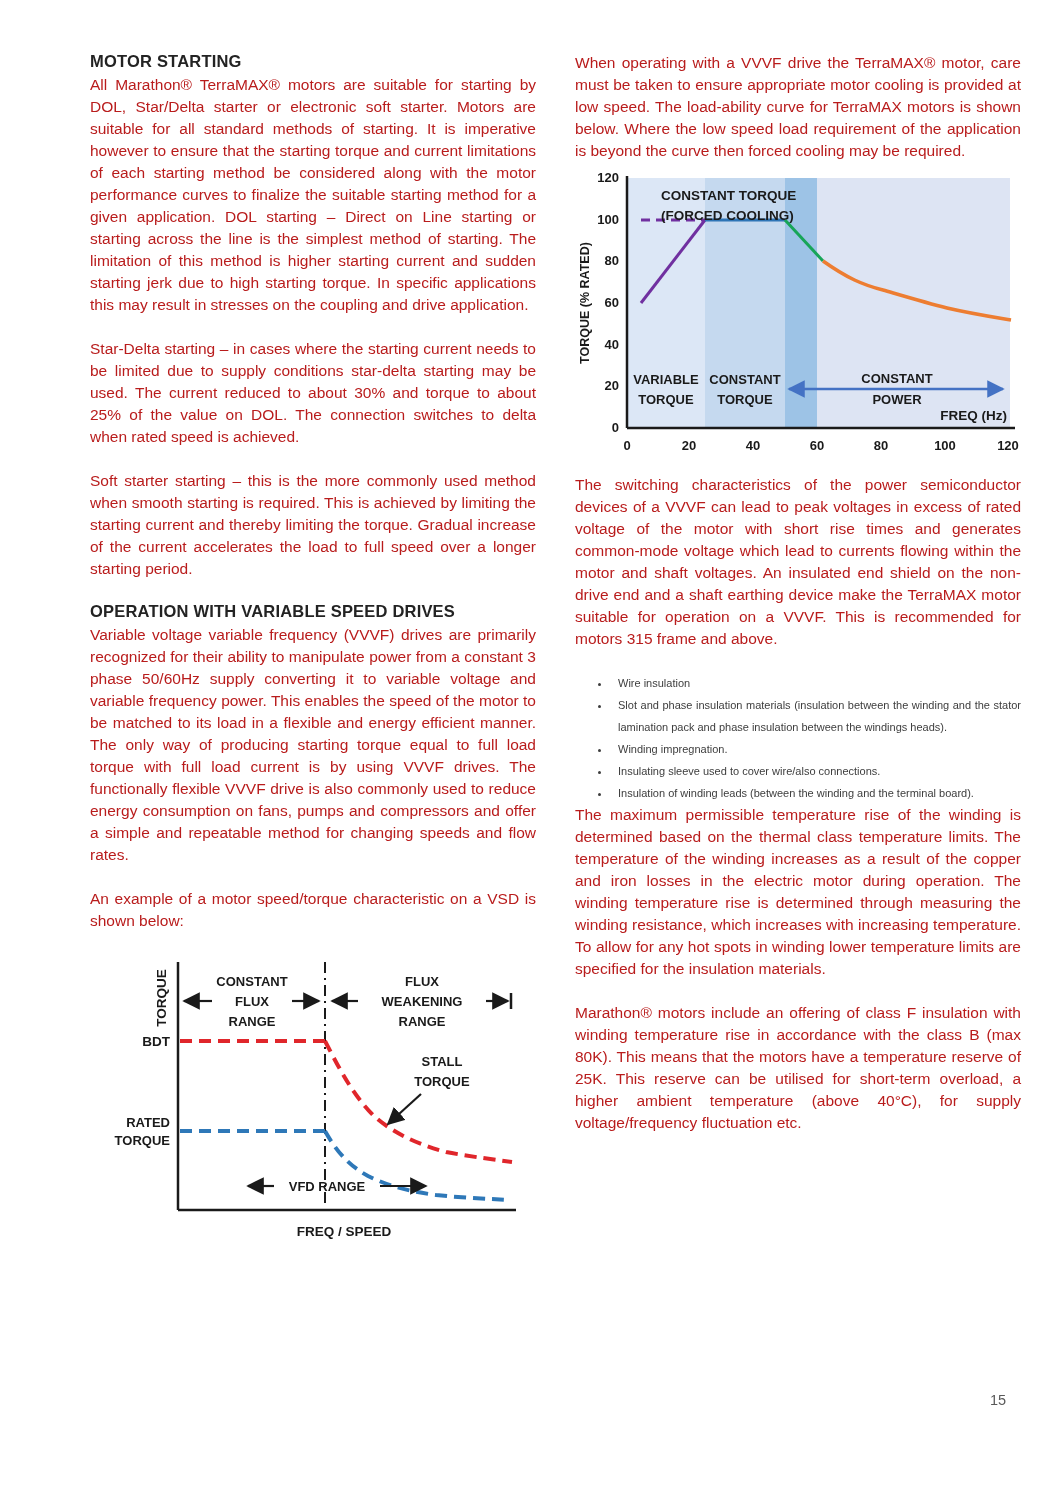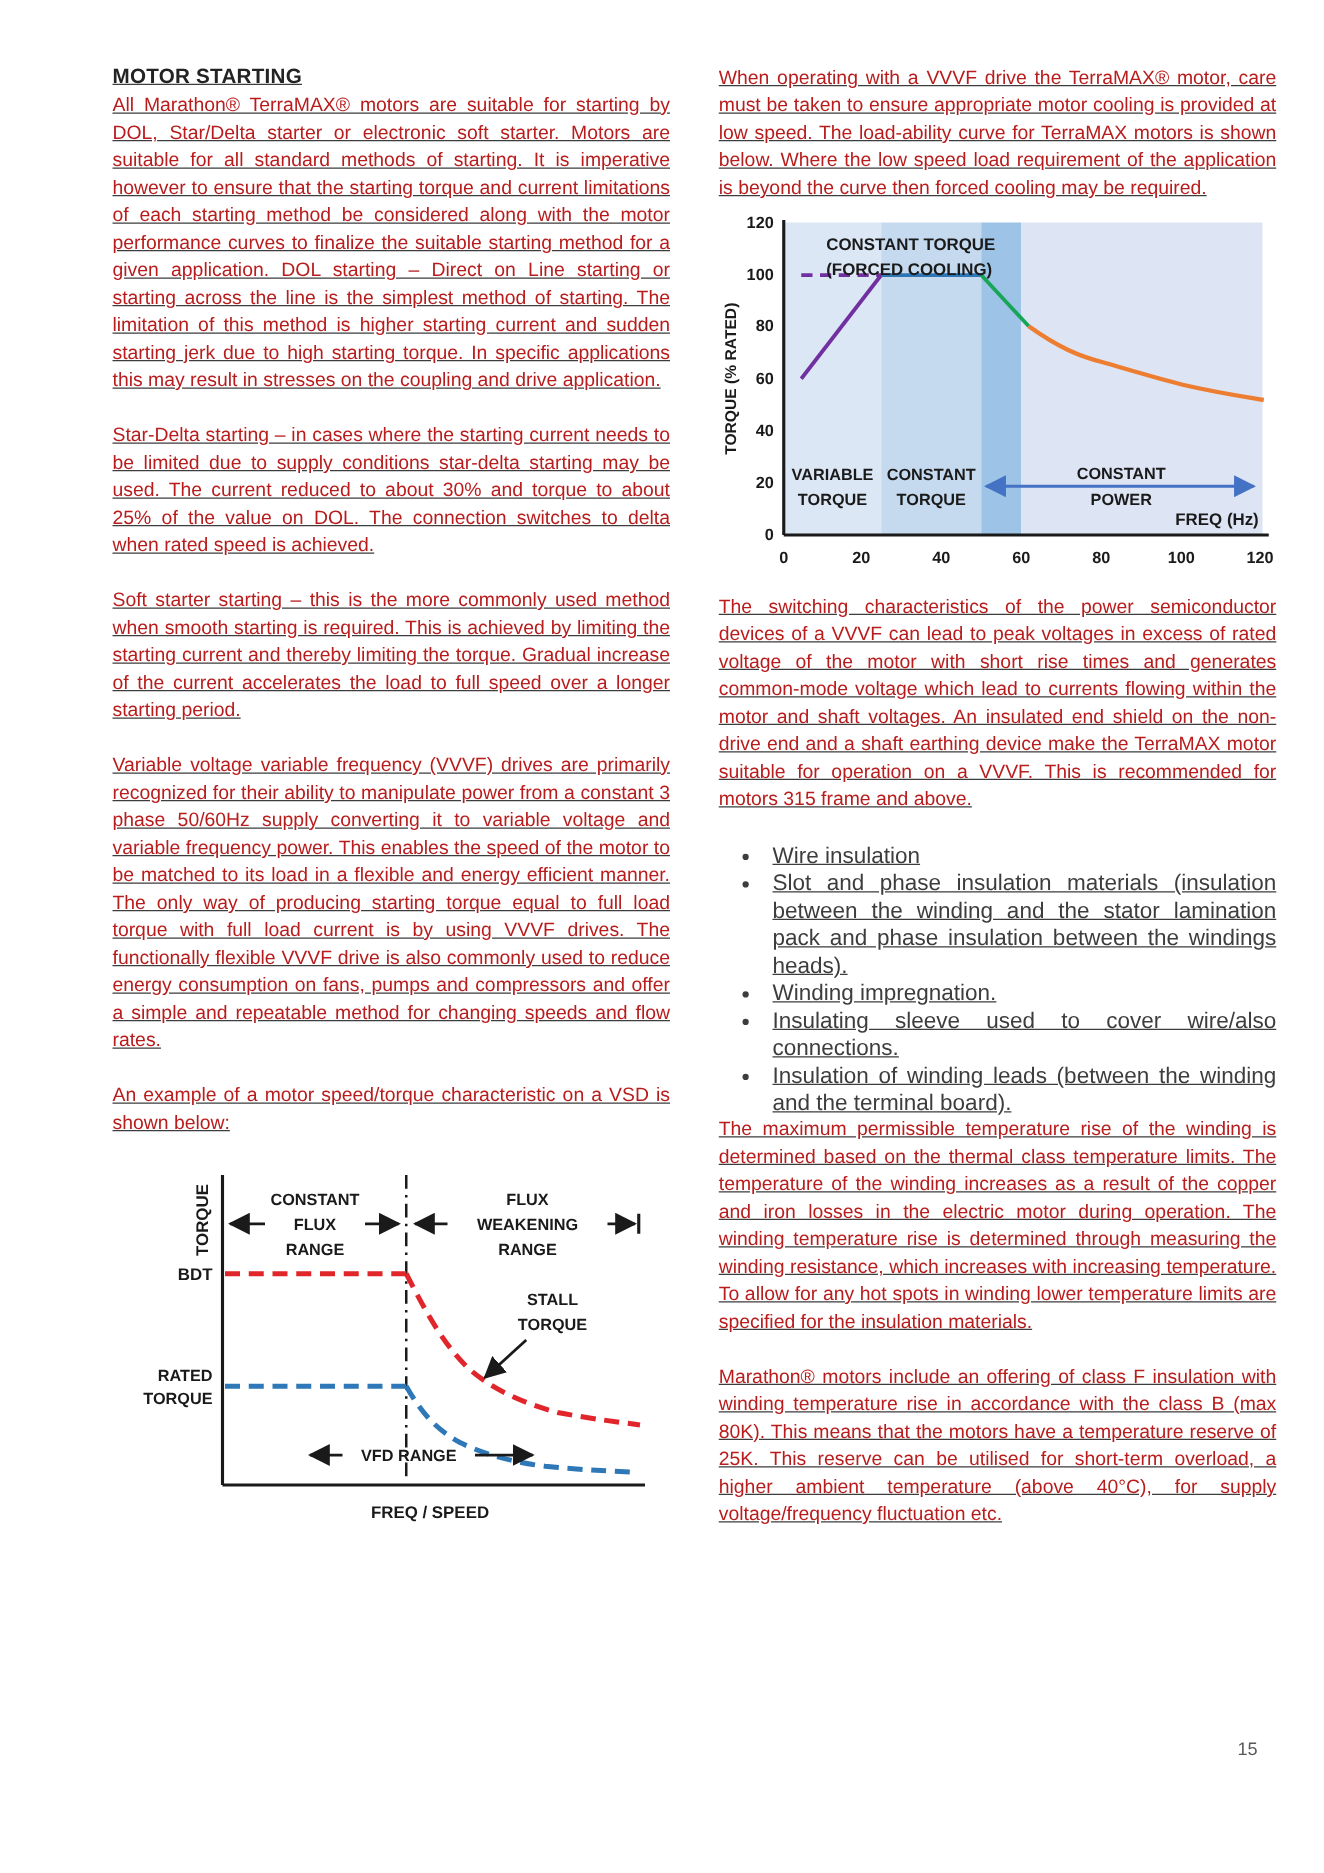--- a/index.html
+++ b/index.html
@@ -1,35 +1,35 @@
 <!DOCTYPE html>
 <html><head>
 <meta charset="utf-8">
 <style>
   html,body { margin:0; padding:0; background:#ffffff; }
   .page {
     position:relative; width:1059px; height:1498px; background:#ffffff;
     font-family:"Liberation Sans", sans-serif; overflow:hidden; color:#3d3d3d;
   }
-  .col { position:absolute; top:52px; width:446px;text-decoration:underline; }
+  .col { position:absolute; top:52px; width:446px; }
   .col-left  { left:90px; }
   .col-right { left:575px; }
   p.body {
     font-size:15.5px; line-height:22px; color:#b91c1c;
     text-align:justify; margin:0 0 22px 0;
   }
   p.body.tight { margin-bottom:0; }
   h3.h {
     font-size:16.5px; font-weight:700; color:#232323;
     margin:0 0 3px 0; letter-spacing:0.2px;
   }
   h3.h.spaced { margin-top:0; }
   ul.bullets { margin:0; padding-left:36px; list-style:disc; }
   ul.bullets li {
-    font-size:18px; line-height:22px; color:#3d3d3d;
+    font-size:11px; line-height:22px; color:#3d3d3d;
     text-align:justify; padding-left:7px; margin:0;
   }
   figure.chart { margin:0; padding:0; }
   figure.chart-vsd { margin:14px 0 16px 0; }
   figure.chart-load { margin:8px 0 8px 0; }
   .page-number {
     position:absolute; top:1392px; left:990px;
     font-size:14.5px; color:#595959;
   }
   svg text { font-family:"Liberation Sans", sans-serif; font-weight:700; fill:#1a1a1a; }
@@ -37,20 +37,21 @@
 </head>
 <body>
 
 <div class="page">
 
   <div class="col col-left">
     <h3 class="h">MOTOR STARTING</h3>
     <p class="body">All Marathon® TerraMAX® motors are suitable for starting by DOL, Star/Delta starter or electronic soft starter. Motors are suitable for all standard methods of starting. It is imperative however to ensure that the starting torque and current limitations of each starting method be considered along with the motor performance curves to finalize the suitable starting method for a given application. DOL starting – Direct on Line starting or starting across the line is the simplest method of starting. The limitation of this method is higher starting current and sudden starting jerk due to high starting torque. In specific applications this may result in stresses on the coupling and drive application.</p>
     <p class="body">Star-Delta starting – in cases where the starting current needs to be limited due to supply conditions star-delta starting may be used. The current reduced to about 30% and torque to about 25% of the value on DOL. The connection switches to delta when rated speed is achieved.</p>
     <p class="body">Soft starter starting – this is the more commonly used method when smooth starting is required. This is achieved by limiting the starting current and thereby limiting the torque. Gradual increase of the current accelerates the load to full speed over a longer starting period.</p>
+    <h3 class="h spaced">OPERATION WITH VARIABLE SPEED DRIVES</h3>
     <p class="body">Variable voltage variable frequency (VVVF) drives are primarily recognized for their ability to manipulate power from a constant 3 phase 50/60Hz supply converting it to variable voltage and variable frequency power. This enables the speed of the motor to be matched to its load in a flexible and energy efficient manner. The only way of producing starting torque equal to full load torque with full load current is by using VVVF drives. The functionally flexible VVVF drive is also commonly used to reduce energy consumption on fans, pumps and compressors and offer a simple and repeatable method for changing speeds and flow rates.</p>
     <p class="body tight">An example of a motor speed/torque characteristic on a VSD is shown below:</p>
 
     <figure class="chart chart-vsd">
       <svg width="436" height="304" viewBox="0 0 436 304">
         <defs>
           <marker id="ah-black" viewBox="0 0 10 10" refX="9" refY="5" markerWidth="8" markerHeight="8" orient="auto-start-reverse">
             <path d="M0,0 L10,5 L0,10 z" fill="#1a1a1a"></path>
           </marker>
         </defs>

